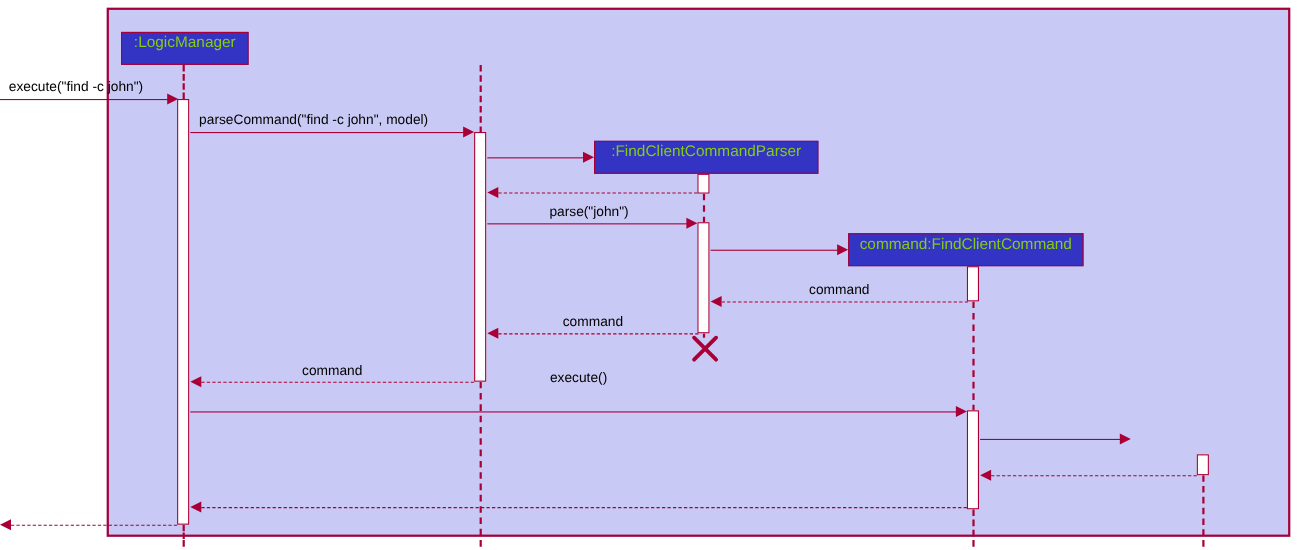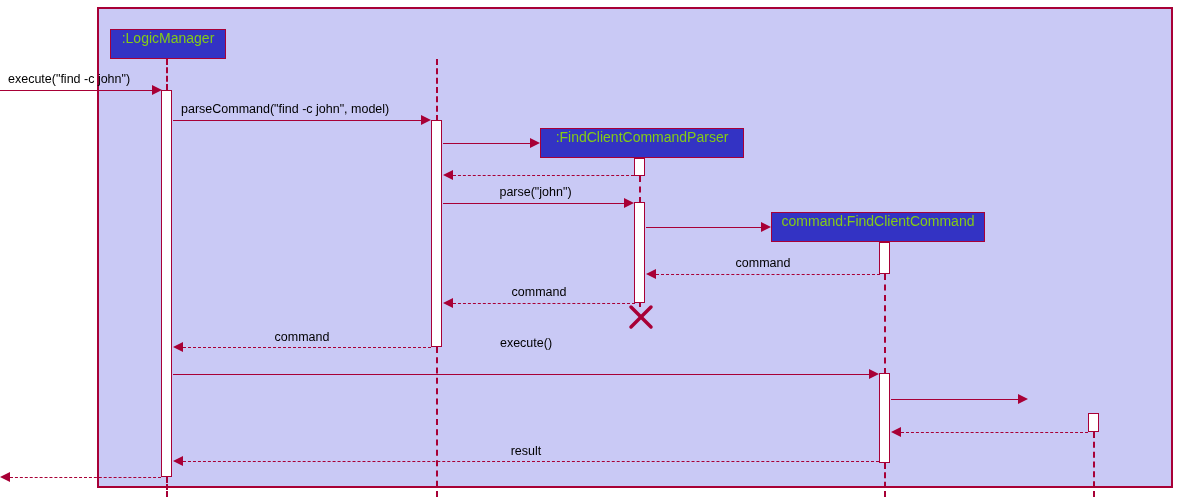--- a/index.html
+++ b/index.html
@@ -114,20 +114,19 @@
   <div class="mlabel center" style="left:173px;top:336px;width:706px;">execute()</div>
   <div class="mline" style="left:173px;top:374px;width:697px;"></div>
   <div class="ah right" style="left:869px;top:369px;"></div>
 
   <div class="mline" style="left:891px;top:399px;width:128px;"></div>
   <div class="ah right" style="left:1018px;top:394px;"></div>
 
   <div class="mline dashed" style="left:901px;top:432px;width:187px;"></div>
   <div class="ah left" style="left:891px;top:427px;"></div>
 
-  <div class="mlabel center" style="left:173px;top:444px;width:706px;">result</div>
   <div class="mline dashed" style="left:183px;top:461px;width:696px;"></div>
   <div class="ah left" style="left:173px;top:456px;"></div>
 
   <div class="mline dashed" style="left:10px;top:477px;width:151px;"></div>
   <div class="ah left" style="left:0;top:472px;"></div>
 
 </div>
 
 </body></html>

